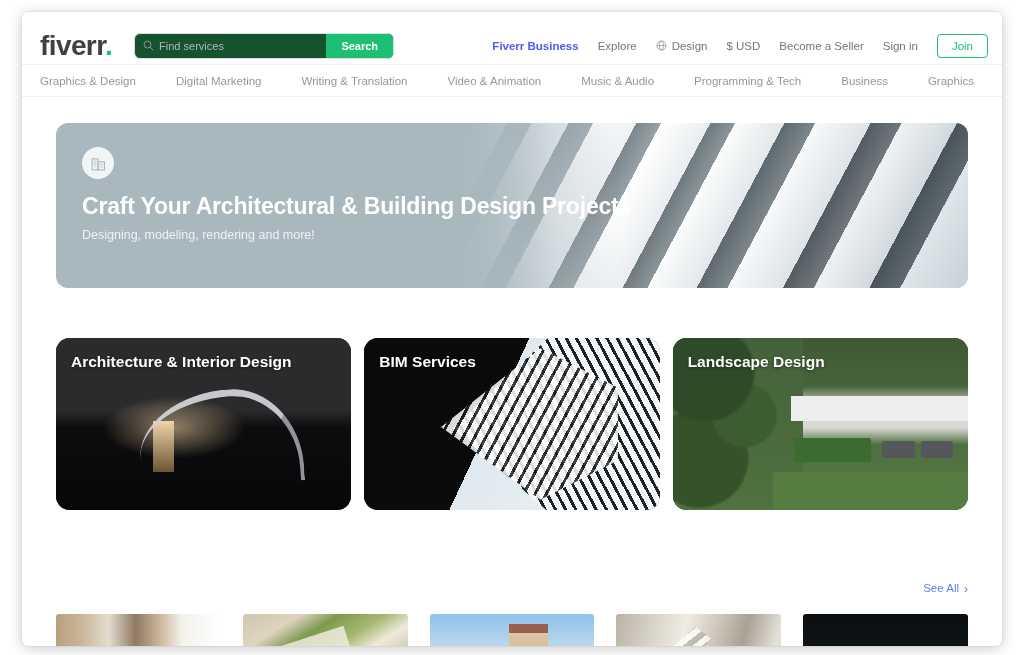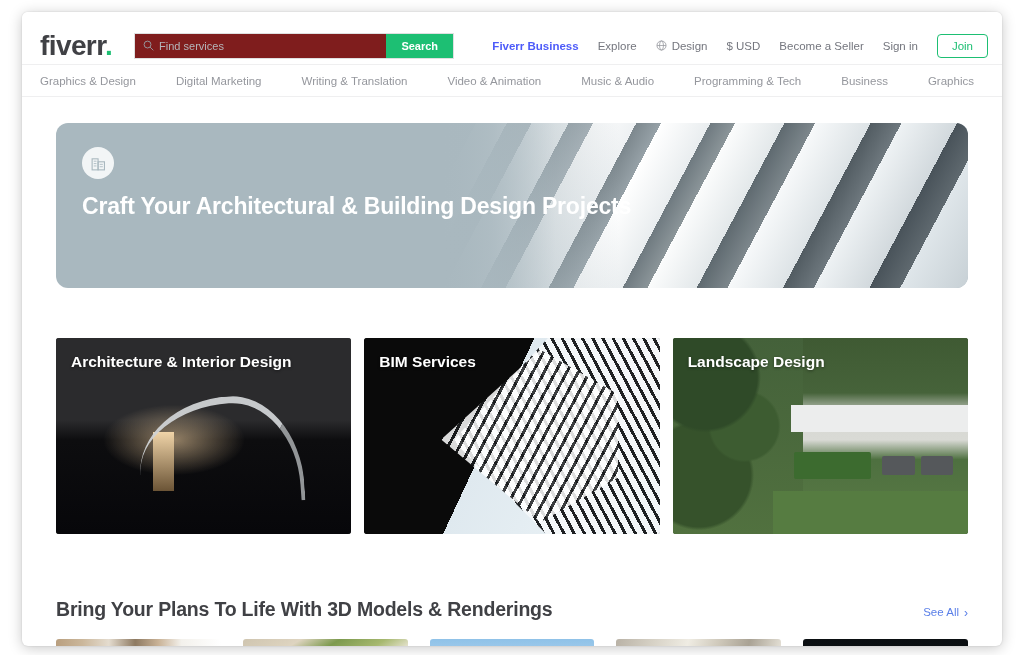--- a/index.html
+++ b/index.html
@@ -44,26 +44,26 @@
     margin-right: 22px;
     line-height: 1;
     user-select: none;
   }
   .logo .dot { color: #1dbf73; }
 
   .search-wrap {
     display: flex;
     align-items: center;
     height: 26px;
-    width: 320px;
+    width: 260px;
     border: 1px solid #dfe0e1;
-    border-radius: 0;
+    border-radius: 6px;
     box-sizing: border-box;
     overflow: hidden;
-    background: #7f1d1d;
+    background: #14532d;
   }
   .search-field {
     flex: 1;
     display: flex;
     align-items: center;
     gap: 5px;
     padding: 0 8px;
     height: 100%;
     box-sizing: border-box;
   }
@@ -207,22 +207,22 @@
   }
 
   
   .cards {
     display: flex;
     gap: 13px;
     margin-top: 50px;
   }
   .card {
     flex: 1;
-    height: 196px;
-    border-radius: 3px;
+    height: 172px;
+    border-radius: 14px;
     overflow: hidden;
     position: relative;
     cursor: pointer;
     background: #1a1a1a;
   }
   .card-title {
     position: absolute;
     top: 15px;
     left: 15px;
     color: #fff;
@@ -464,20 +464,21 @@
             <rect x="2.5" y="4.5" width="7" height="13" fill="none" stroke="#a9b8bf" stroke-width="1.3"></rect>
             <rect x="9.5" y="8" width="7.5" height="9.5" fill="none" stroke="#a9b8bf" stroke-width="1.3"></rect>
             <line x1="4.4" y1="7.3" x2="7.6" y2="7.3" stroke="#a9b8bf" stroke-width="1"></line>
             <line x1="4.4" y1="10.1" x2="7.6" y2="10.1" stroke="#a9b8bf" stroke-width="1"></line>
             <line x1="4.4" y1="12.9" x2="7.6" y2="12.9" stroke="#a9b8bf" stroke-width="1"></line>
             <line x1="11.4" y1="11" x2="15.1" y2="11" stroke="#a9b8bf" stroke-width="1"></line>
             <line x1="11.4" y1="13.8" x2="15.1" y2="13.8" stroke="#a9b8bf" stroke-width="1"></line>
           </svg>
         </div>
         <div class="hero-title">Craft Your Architectural &amp; Building Design Projects</div>
+        <div class="hero-sub">Designing, modeling, rendering and more!</div>
       </div>
     </div>
 
     <div class="cards">
 
       <div class="card">
         <div class="art-corridor">
           <div class="door"></div>
         </div>
         <div class="card-title">Architecture &amp; Interior Design</div>
@@ -498,21 +499,20 @@
           <div class="hedge"></div>
           <div class="bench1"></div>
           <div class="bench2"></div>
           <div class="lawn"></div>
         </div>
         <div class="card-title">Landscape Design</div>
       </div>
     </div>
 
     <div class="section-head">
-      <div class="section-title">Bring Your Plans To Life With 3D Models &amp; Renderings</div>
       <div class="see-all">
         <span>See All</span>
         <span class="chev">›</span>
       </div>
     </div>
 
     <div class="thumbs">
       <div class="thumb th1"></div>
       <div class="thumb th2"></div>
       <div class="thumb th3"></div>

